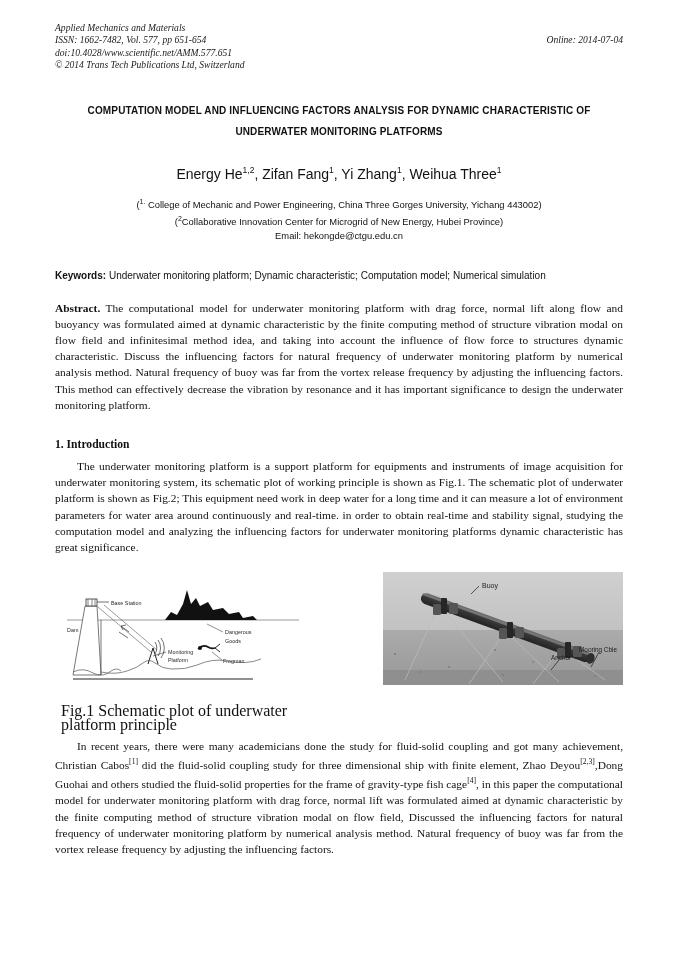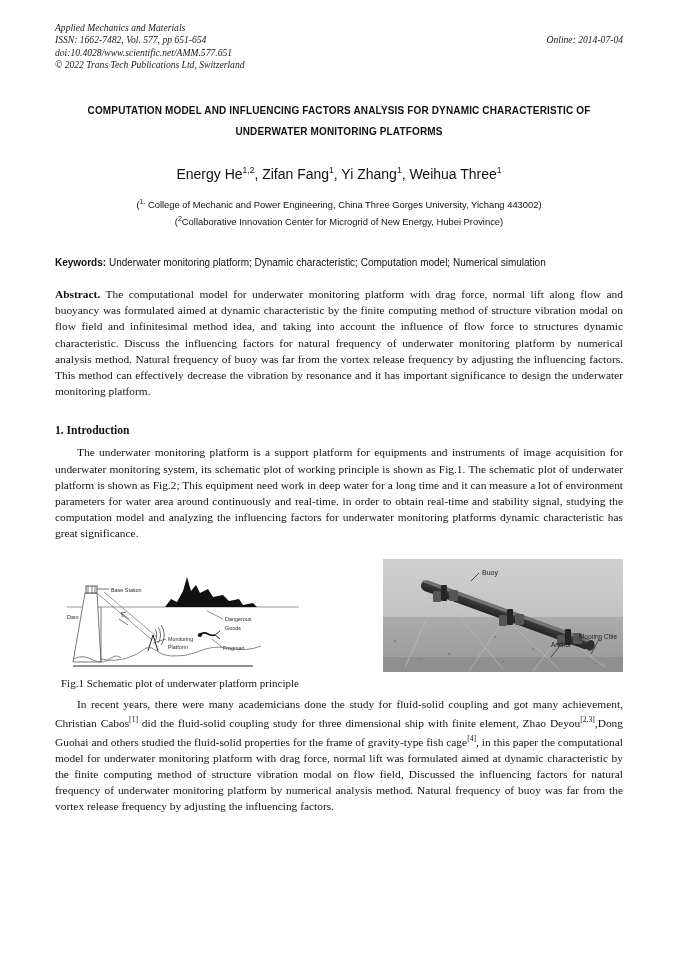--- a/index.html
+++ b/index.html
@@ -117,23 +117,23 @@
     height: 105px;
     position: relative;
     margin-left: 12px;
   }
   .fig2-wrap {
     width: 240px;
     height: 113px;
     position: relative;
   }
   .fig-captions {
-    margin-top: 4px;
+    margin-top: 19px;
     display: flex;
-    font-size: 11px;
+    font-size: 16px;
     line-height: 14px;
   }
   .cap1 { width: 278px; padding-left: 6px; }
   .cap2 { flex: 1; }
 
   
   .figsvg text {
     font-family: "Liberation Sans", sans-serif;
     fill: #2b2b2b;
   }
@@ -143,33 +143,34 @@
 </style>
 </head>
 <body>
 
 <div class="page">
 
   <div class="journal-head">
     <div>Applied Mechanics and Materials</div>
     <div>ISSN: 1662-7482, Vol. 577, pp 651-654</div>
     <div>doi:10.4028/www.scientific.net/AMM.577.651</div>
-    <div>© 2022 Trans Tech Publications Ltd, Switzerland</div>
+    <div>© 2014 Trans Tech Publications Ltd, Switzerland</div>
     <div class="online">Online: 2014-07-04</div>
   </div>
 
   <div class="title">COMPUTATION MODEL AND INFLUENCING FACTORS ANALYSIS FOR DYNAMIC CHARACTERISTIC OF UNDERWATER MONITORING PLATFORMS</div>
 
   <div class="authors">
     <span>Energy He</span><sup>1,2</sup><span>, Zifan Fang</span><sup>1</sup><span>, Yi Zhang</span><sup>1</sup><span>, Weihua Three</span><sup>1</sup>
   </div>
 
   <div class="affils">
     <div><span>(</span><sup>1.</sup><span> College of Mechanic and Power Engineering, China Three Gorges University, Yichang 443002)</span></div>
     <div><span>(</span><sup>2</sup><span>Collaborative Innovation Center for Microgrid of New Energy, Hubei Province)</span></div>
+    <div>Email: hekongde@ctgu.edu.cn</div>
   </div>
 
   <div class="keywords">
     <b>Keywords:</b><span> Underwater monitoring platform; Dynamic characteristic; Computation model; Numerical simulation</span>
   </div>
 
   <div class="abstract">
     <b>Abstract.</b><span> The computational model for underwater monitoring platform with drag force, normal lift along flow and buoyancy was formulated aimed at dynamic characteristic by the finite computing method of structure vibration modal on flow field and infinitesimal method idea, and taking into account the influence of flow force to structures dynamic characteristic. Discuss the influencing factors for natural frequency of underwater monitoring platform by numerical analysis method. Natural frequency of buoy was far from the vortex release frequency by adjusting the influencing factors. This method can effectively decrease the vibration by resonance and it has important significance to design the underwater monitoring platform.</span>
   </div>
 

